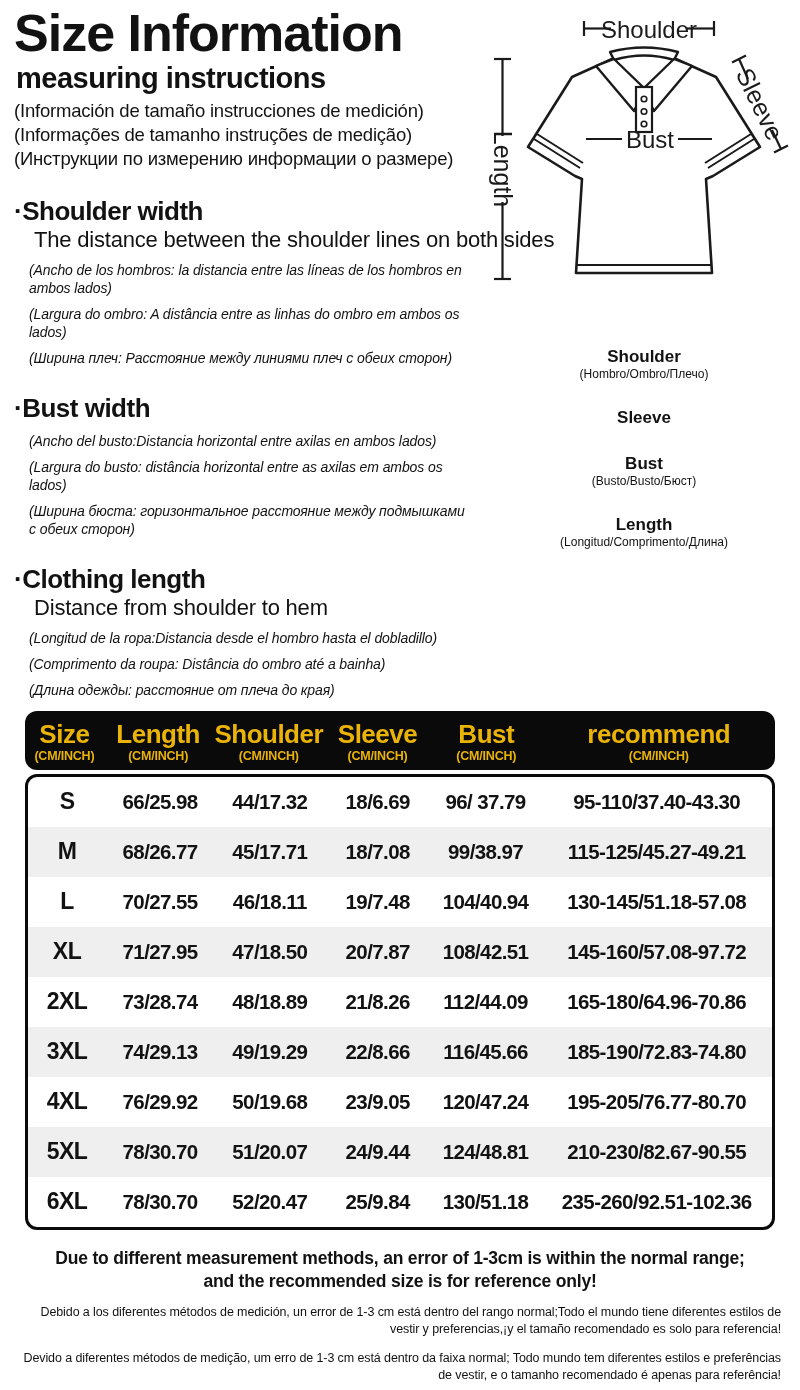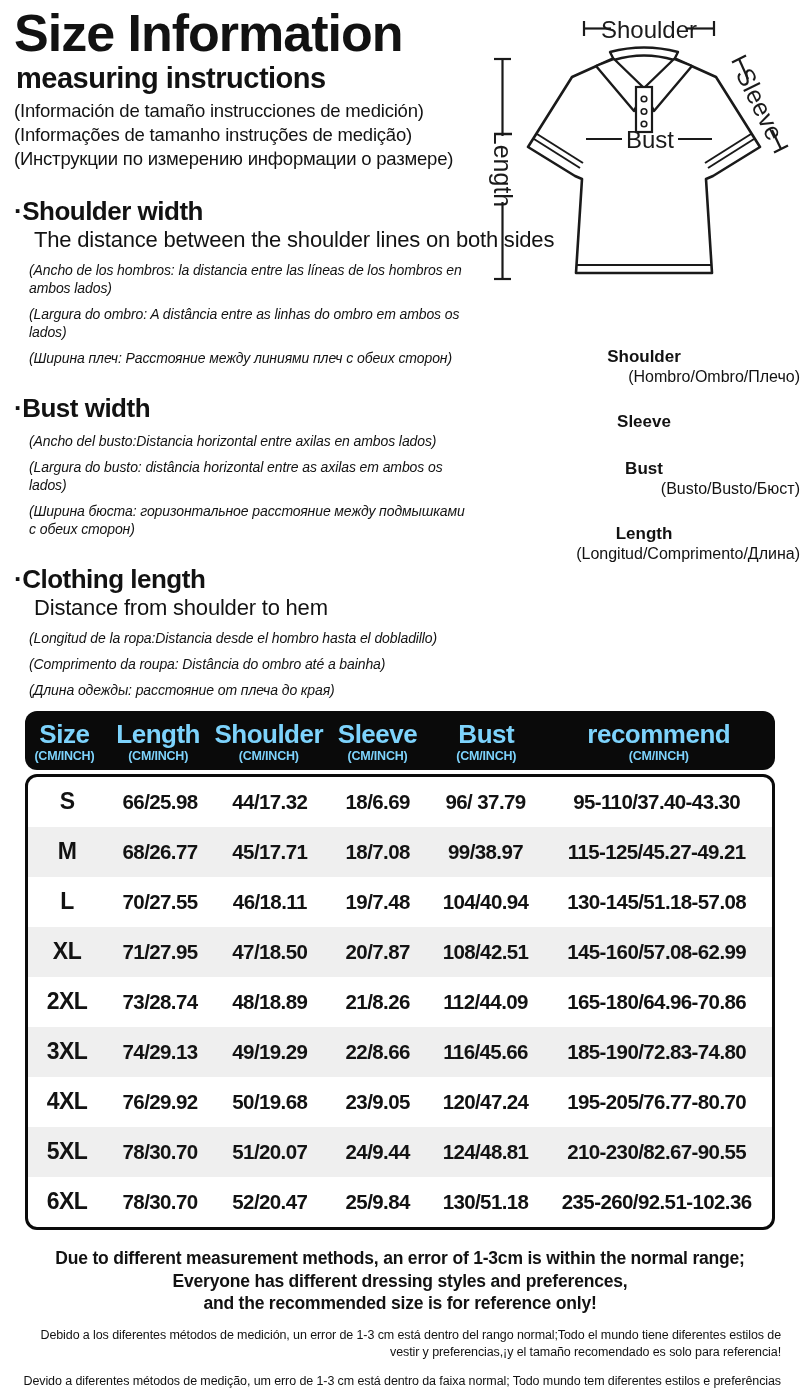--- a/index.html
+++ b/index.html
@@ -19,25 +19,25 @@
 
   .section { margin-top:25px; }
   .sec-title { font-size:26px; font-weight:700; letter-spacing:-0.5px; }
   .sec-sub   { font-size:22px; margin-left:20px; white-space:nowrap; letter-spacing:-0.2px; }
   .sec-note  { font-size:14px; line-height:1.3; margin:8px 0 0 15px; max-width:440px; letter-spacing:-0.1px;font-style:italic; }
 
   .diagram-wrap { width:312px; }
   .legend { text-align:center; margin-top:4px; }
   .legend-item { margin-bottom:25px; }
   .legend-name { font-size:17px; font-weight:700; line-height:1.25; }
-  .legend-trans { font-size:16px; line-height:1.2;text-align:right; }
+  .legend-trans { font-size:12px; line-height:1.2; }
 
   .size-table { margin:12px 25px 0 25px; }
   .t-head {
-    background:#0a0a0a; color:#7dd3fc; border-radius:12px;
+    background:#0a0a0a; color:#eab308; border-radius:12px;
     display:grid; grid-template-columns:10.5% 14.5% 15% 14% 15% 31%;
     padding:9px 0 7px 0;
   }
   .th-cell { text-align:center; }
   .th-name { display:block; font-size:26px; font-weight:700; line-height:1.1; letter-spacing:-0.5px; }
   .th-unit { display:block; font-size:12.5px; font-weight:700; letter-spacing:-0.2px; }
   .t-body {
     border:3px solid #0a0a0a; border-radius:12px; margin-top:4px;
     overflow:hidden; background:#fff;
   }
@@ -220,21 +220,21 @@
         <div class="t-cell">19/7.48</div>
         <div class="t-cell">104/40.94</div>
         <div class="t-cell">130-145/51.18-57.08</div>
       </div>
       <div class="t-row">
         <div class="t-cell size-col">XL</div>
         <div class="t-cell">71/27.95</div>
         <div class="t-cell">47/18.50</div>
         <div class="t-cell">20/7.87</div>
         <div class="t-cell">108/42.51</div>
-        <div class="t-cell">145-160/57.08-62.99</div>
+        <div class="t-cell">145-160/57.08-97.72</div>
       </div>
       <div class="t-row">
         <div class="t-cell size-col">2XL</div>
         <div class="t-cell">73/28.74</div>
         <div class="t-cell">48/18.89</div>
         <div class="t-cell">21/8.26</div>
         <div class="t-cell">112/44.09</div>
         <div class="t-cell">165-180/64.96-70.86</div>
       </div>
       <div class="t-row">
@@ -267,17 +267,16 @@
         <div class="t-cell">52/20.47</div>
         <div class="t-cell">25/9.84</div>
         <div class="t-cell">130/51.18</div>
         <div class="t-cell">235-260/92.51-102.36</div>
       </div>
     </div>
 </div>
 
 <div class="footer-bold">
   <div>Due to different measurement methods, an error of 1-3cm is within the normal range;</div>
-  <div>Everyone has different dressing styles and preferences,</div>
   <div>and the recommended size is for reference only!</div>
 </div>
 <div class="footer-para">Debido a los diferentes métodos de medición, un error de 1-3 cm está dentro del rango normal;Todo el mundo tiene diferentes estilos de vestir y preferencias,¡y el tamaño recomendado es solo para referencia!</div>
 <div class="footer-para">Devido a diferentes métodos de medição, um erro de 1-3 cm está dentro da faixa normal; Todo mundo tem diferentes estilos e preferências de vestir, e o tamanho recomendado é apenas para referência!</div>
 
 </body></html>

